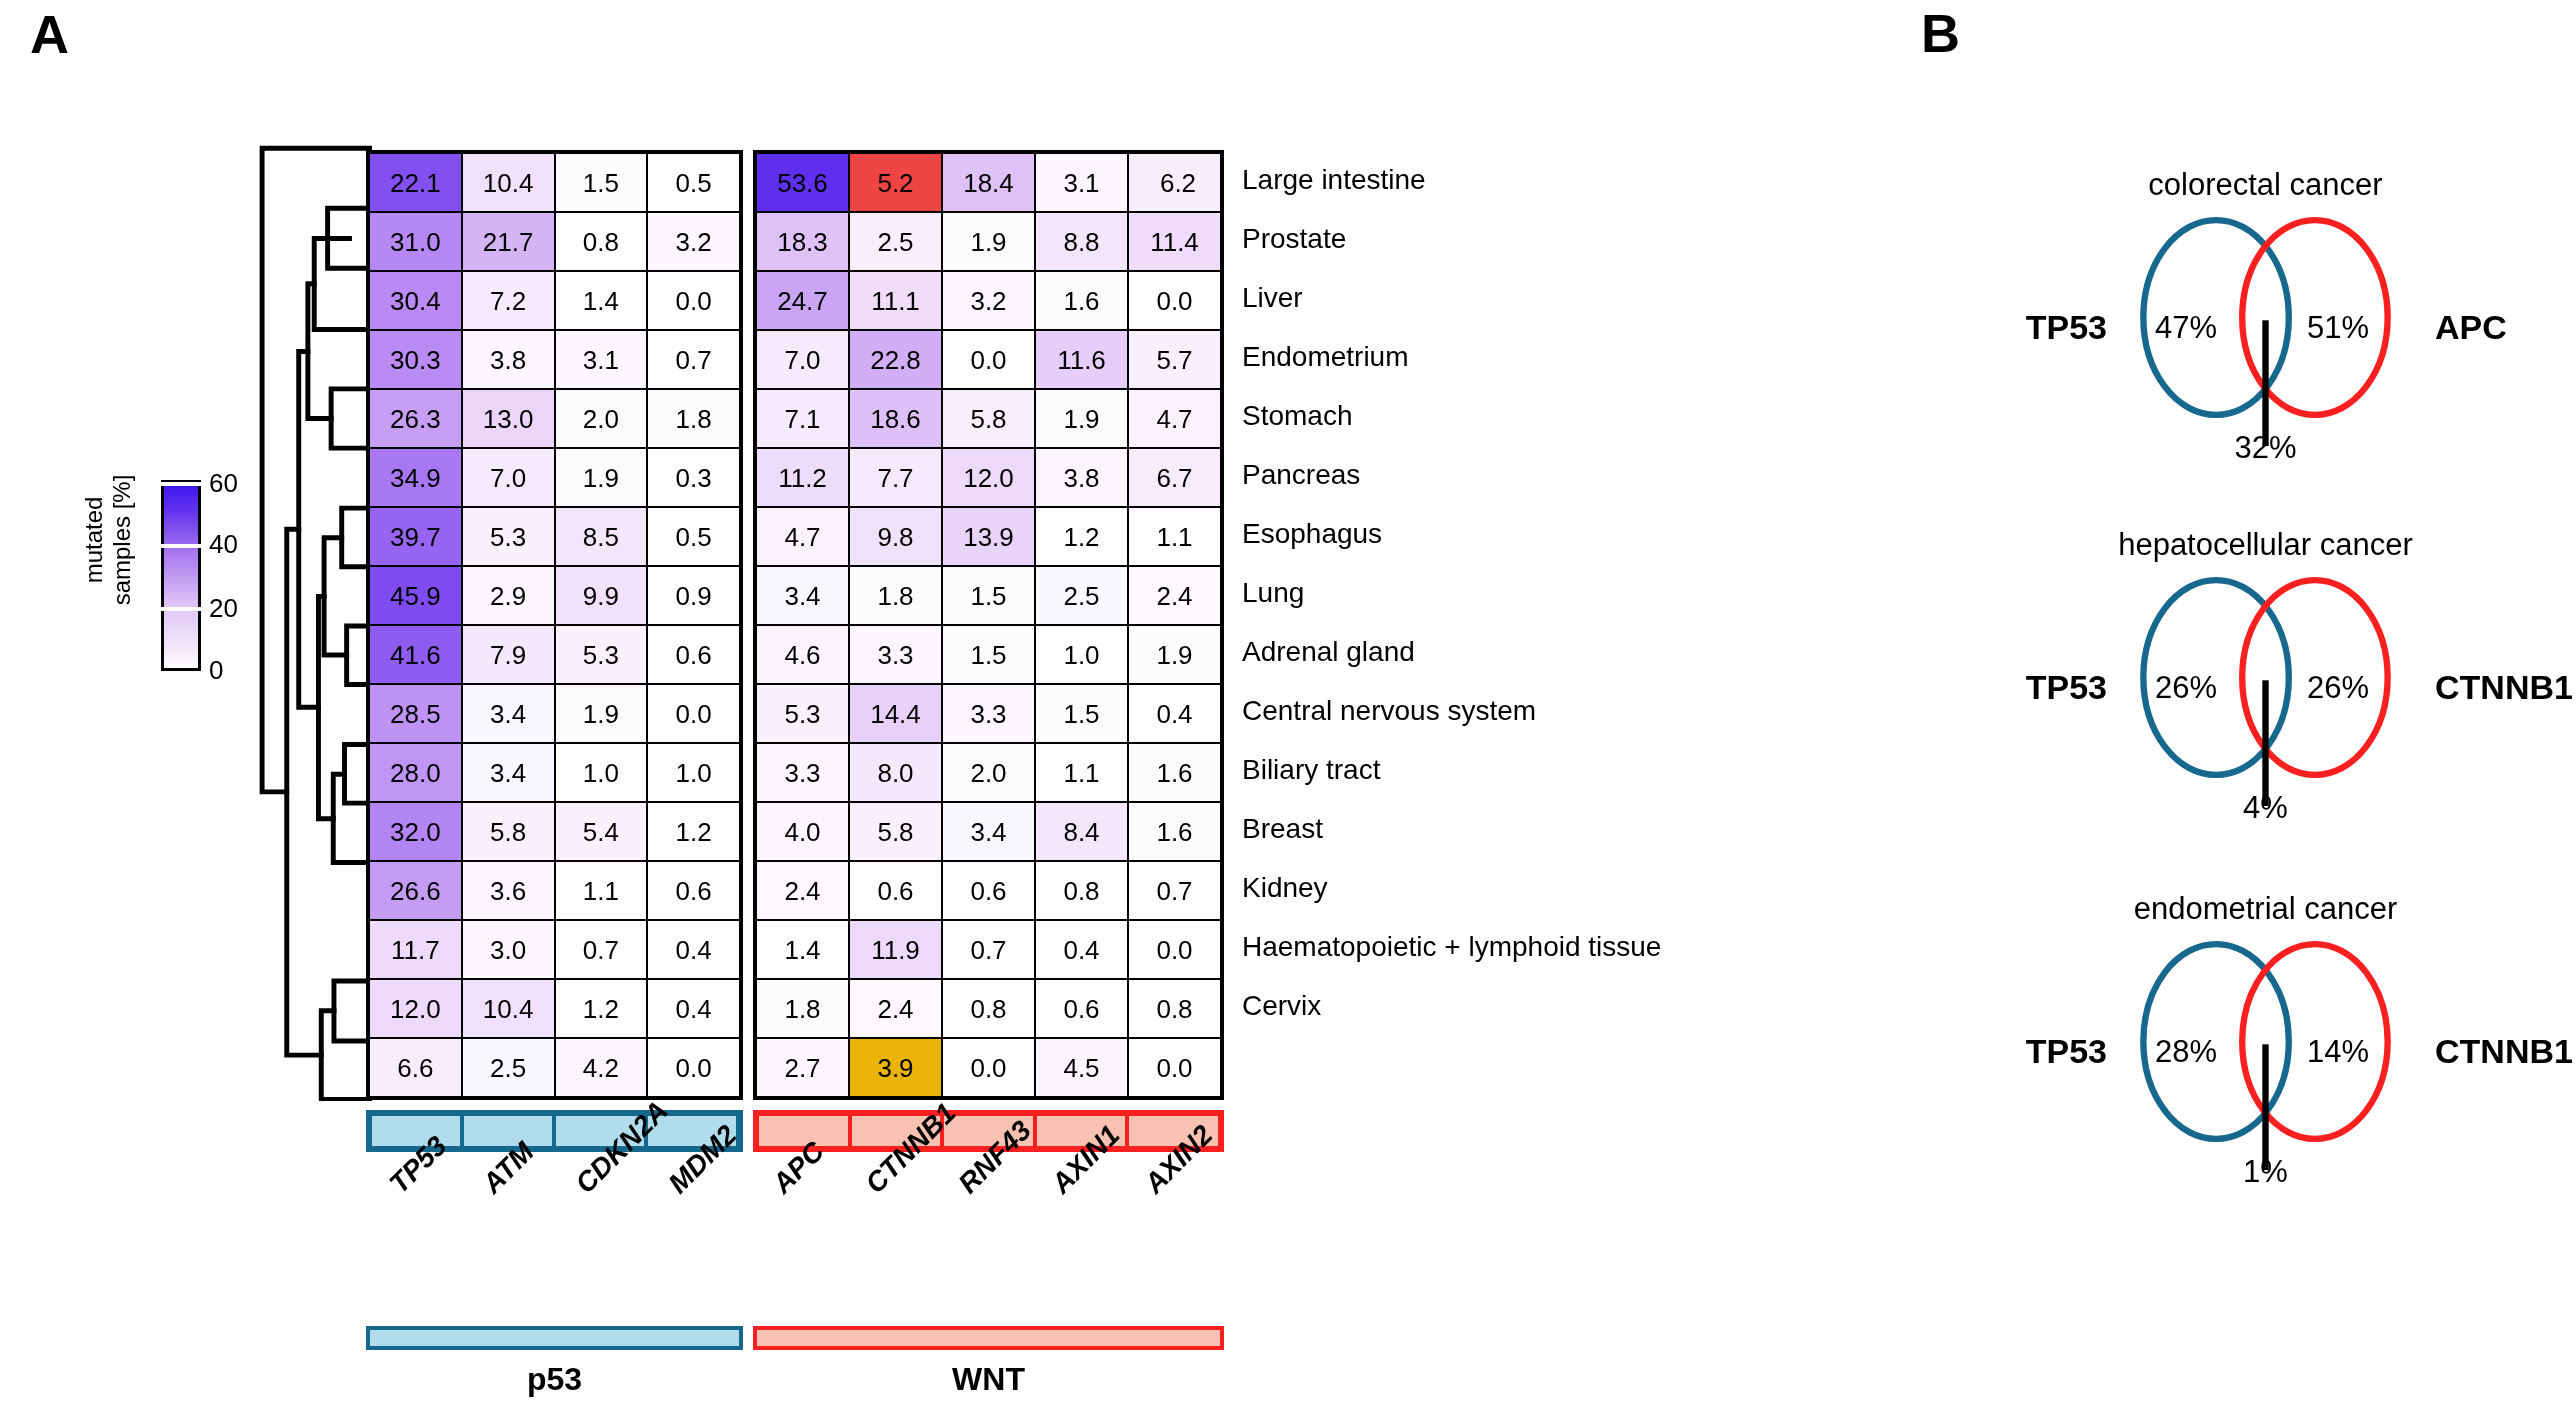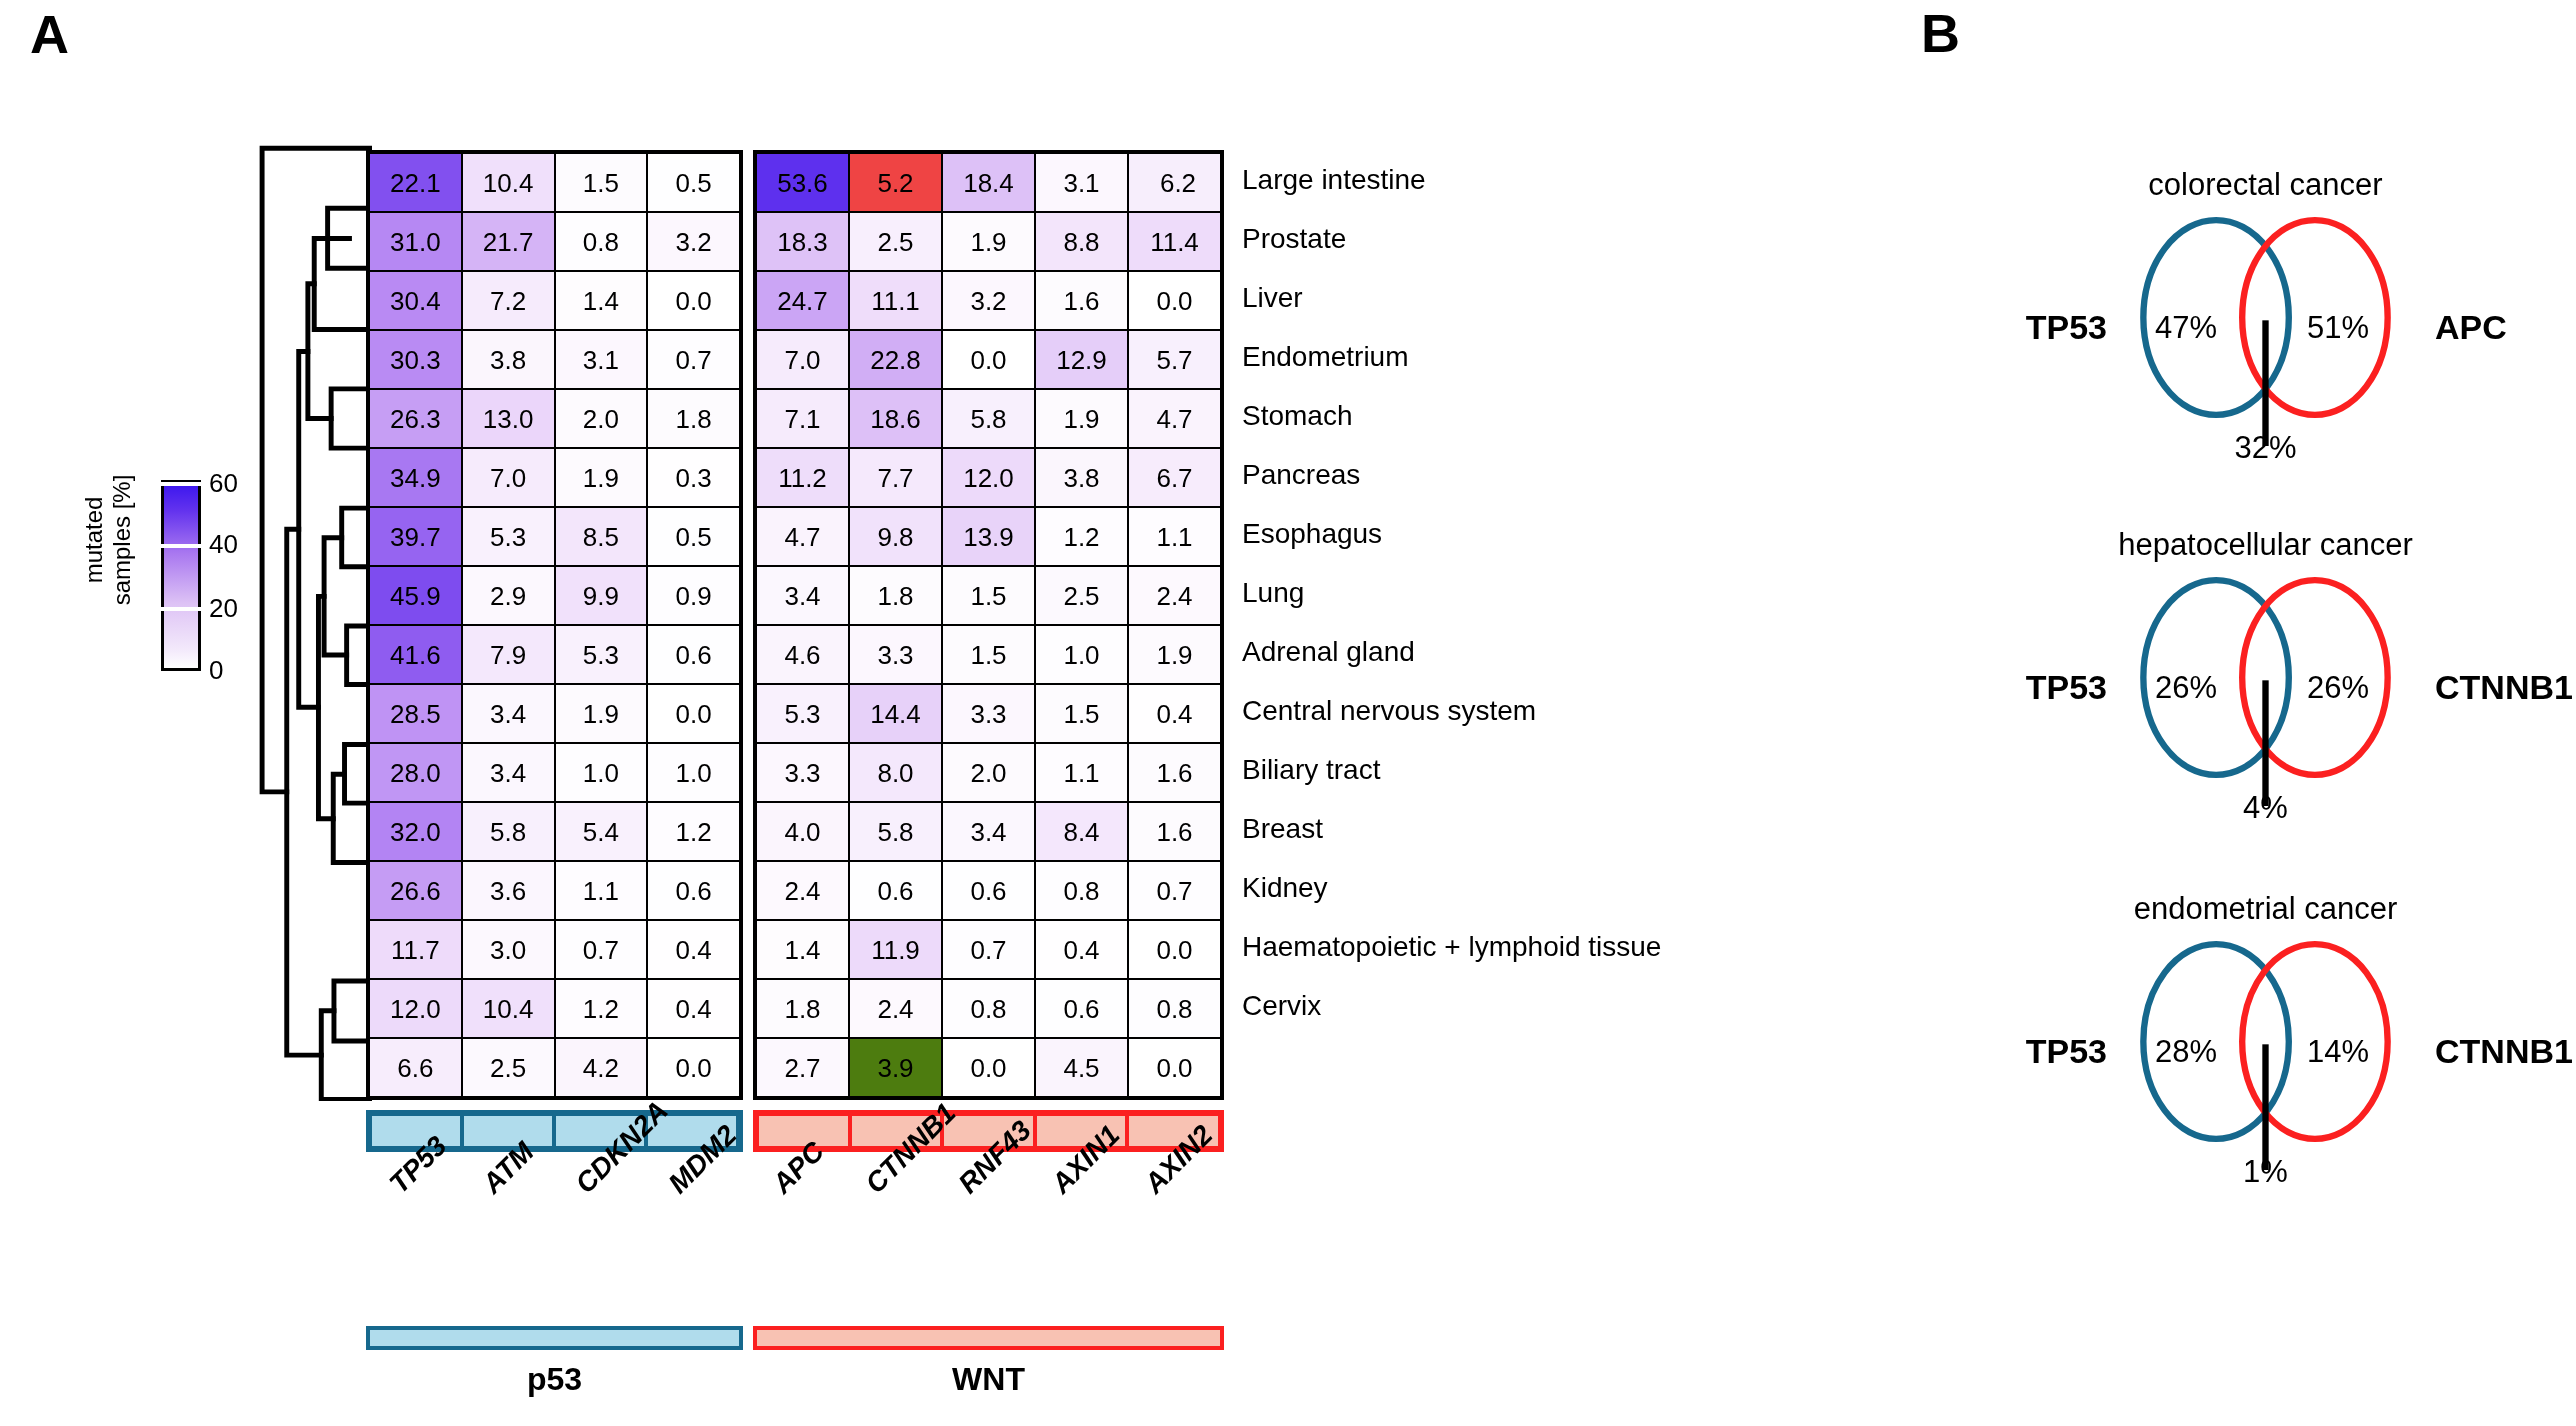--- a/index.html
+++ b/index.html
@@ -254,21 +254,21 @@
         <div class="hm-cell" style="background: rgb(203, 165, 245);">24.7</div>
         <div class="hm-cell" style="background: rgb(239, 221, 250);">11.1</div>
         <div class="hm-cell" style="background: rgb(252, 247, 254);">3.2</div>
         <div class="hm-cell" style="background: rgb(253, 251, 254);">1.6</div>
         <div class="hm-cell" style="background: rgb(255, 255, 255);">0.0</div>
       </div>
       <div class="hm-row">
         <div class="hm-cell" style="background: rgb(246, 235, 252);">7.0</div>
         <div class="hm-cell" style="background: rgb(209, 174, 245);">22.8</div>
         <div class="hm-cell" style="background: rgb(255, 255, 255);">0.0</div>
-        <div class="hm-cell" style="background: rgb(229, 206, 249);">12.9</div>
+        <div class="hm-cell" style="background: rgb(229, 206, 249);">11.6</div>
         <div class="hm-cell" style="background: rgb(248, 240, 253);">5.7</div>
       </div>
       <div class="hm-row">
         <div class="hm-cell" style="background: rgb(246, 235, 252);">7.1</div>
         <div class="hm-cell" style="background: rgb(221, 192, 247);">18.6</div>
         <div class="hm-cell" style="background: rgb(248, 240, 253);">5.8</div>
         <div class="hm-cell" style="background: rgb(253, 250, 254);">1.9</div>
         <div class="hm-cell" style="background: rgb(250, 243, 253);">4.7</div>
       </div>
       <div class="hm-row">
@@ -336,21 +336,21 @@
       </div>
       <div class="hm-row">
         <div class="hm-cell" style="background: rgb(253, 251, 254);">1.8</div>
         <div class="hm-cell" style="background: rgb(253, 249, 254);">2.4</div>
         <div class="hm-cell" style="background: rgb(254, 253, 255);">0.8</div>
         <div class="hm-cell" style="background: rgb(254, 254, 255);">0.6</div>
         <div class="hm-cell" style="background: rgb(254, 253, 255);">0.8</div>
       </div>
       <div class="hm-row">
         <div class="hm-cell" style="background: rgb(252, 248, 254);">2.7</div>
-        <div class="hm-cell" style="background: #4d7c0f;">3.9</div>
+        <div class="hm-cell" style="background: #eab308;">3.9</div>
         <div class="hm-cell" style="background: rgb(255, 255, 255);">0.0</div>
         <div class="hm-cell" style="background: rgb(250, 244, 253);">4.5</div>
         <div class="hm-cell" style="background: rgb(255, 255, 255);">0.0</div>
       </div>
     </div>
 </div>
 
 <div id="rowlabels">
     <div class="rowlabel">Large intestine</div>
     <div class="rowlabel">Prostate</div>

